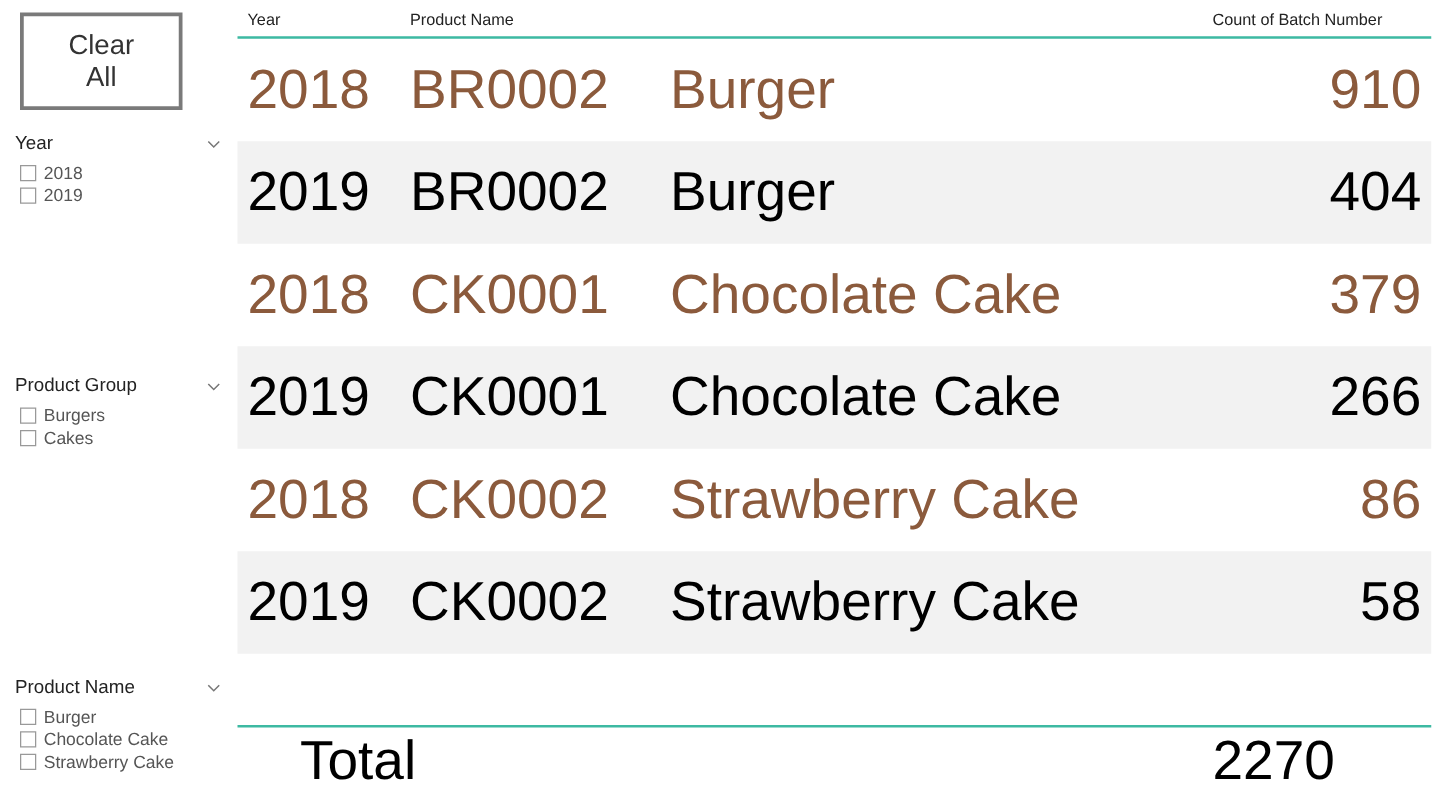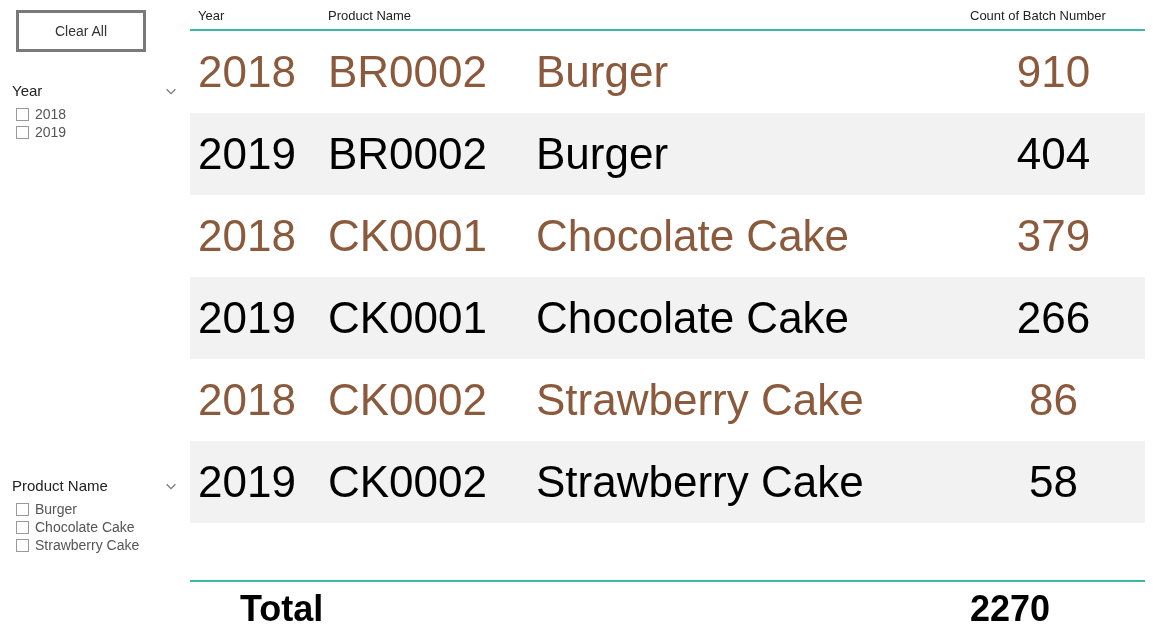--- a/index.html
+++ b/index.html
@@ -18,24 +18,24 @@
     .sidebar {
       width: 190px;
       padding: 10px 12px;
       display: flex;
       flex-direction: column;
     }
     .clear-all-btn {
       border: 3px solid #7a7a7a;
       background: #ffffff;
       padding: 10px 24px;
-      font-size: 14px;
+      font-size: 22px;
       color: #333;
       cursor: pointer;
-      margin-bottom: 28px;
+      margin-bottom: 16px;
       margin-left: 4px;
       width: 130px;
       text-align: center;
       font-family: inherit;
     }
     .slicer {
       margin-bottom: 12px;
     }
     .slicer-header {
       display: flex;
@@ -110,29 +110,29 @@
       height: 82px;
       font-size: 44px;
       font-weight: 350;
     }
     .data-row.even { background: #f2f2f2; }
     .data-row.highlight { color: #8b5a3c; }
     .data-row .cell { white-space: nowrap; }
     .cell-year { width: 138px; padding-left: 8px; }
     .cell-code { width: 208px; }
     .cell-name { flex: 1; }
-    .cell-count { width: 175px; text-align: center; padding-right: 8px; }
+    .cell-count { width: 175px; text-align: right; padding-right: 8px; }
 
     .table-footer {
       display: flex;
       align-items: center;
       border-top: 2px solid #3db9a2;
       height: 56px;
-      font-size: 36px;
-      font-weight: 700;
+      font-size: 44px;
+      font-weight: 400;
       gap: 24px;
     }
     .footer-label { width: 346px; padding-left: 50px; text-align: left; }
     .footer-spacer { flex: 1; }
     .footer-value { width: 175px; text-align: left; padding-right: 8px; }
   </style>
 </head>
 <body>
 
 <div class="sidebar">
@@ -155,20 +155,38 @@
       <div class="slicer-item">
         <span class="slicer-checkbox"></span>
         <span class="slicer-label">2019</span>
       </div>
     </div>
   </div>
 
   <div class="slicer-spacer-1"></div>
 
   <div class="slicer">
+    <div class="slicer-header">
+      <span class="slicer-title">Product Group</span>
+      <span class="chevron">
+        <svg viewBox="0 0 16 16">
+            <path d="M3 6 L8 11 L13 6" stroke="#777" stroke-width="1.4" fill="none"></path>
+          </svg>
+      </span>
+    </div>
+    <div class="slicer-items">
+      <div class="slicer-item">
+        <span class="slicer-checkbox"></span>
+        <span class="slicer-label">Burgers</span>
+      </div>
+      <div class="slicer-item">
+        <span class="slicer-checkbox"></span>
+        <span class="slicer-label">Cakes</span>
+      </div>
+    </div>
   </div>
 
   <div class="slicer-spacer-2"></div>
 
   <div class="slicer">
     <div class="slicer-header">
       <span class="slicer-title">Product Name</span>
       <span class="chevron">
         <svg viewBox="0 0 16 16">
             <path d="M3 6 L8 11 L13 6" stroke="#777" stroke-width="1.4" fill="none"></path>

